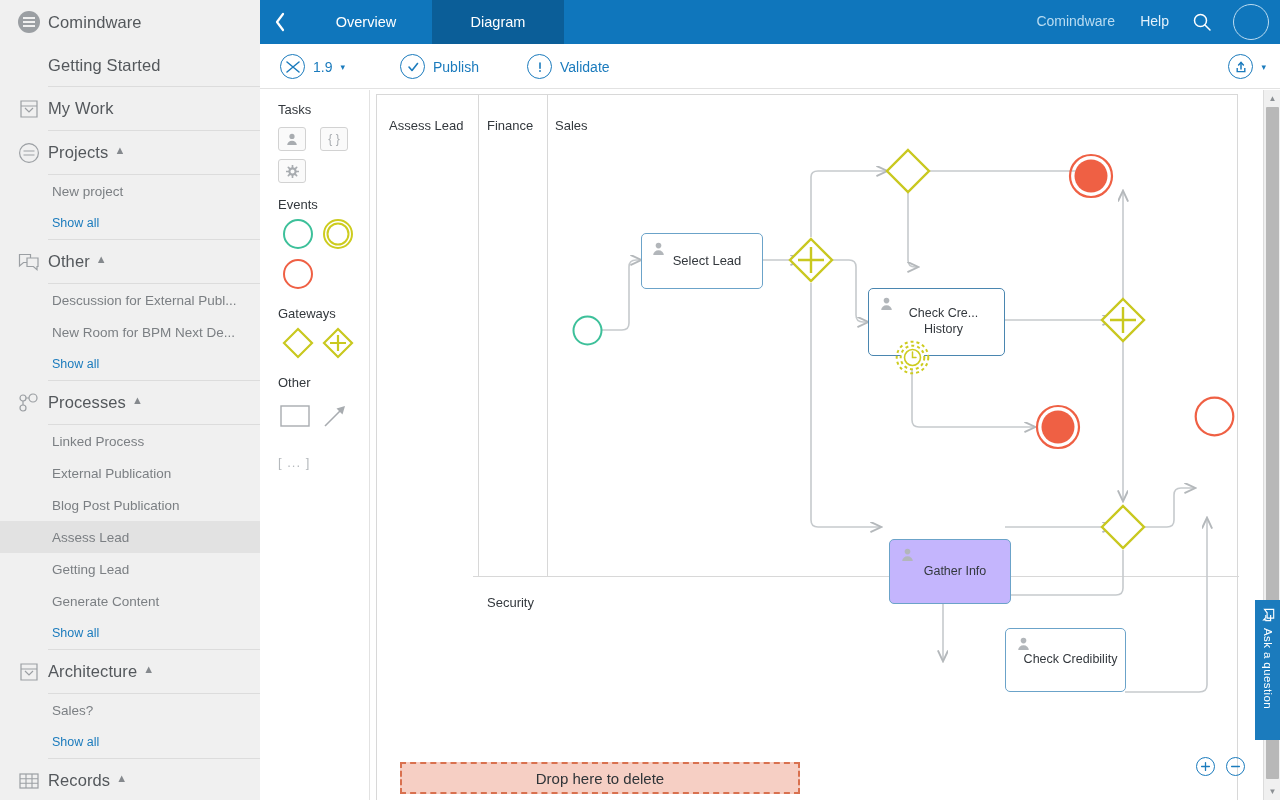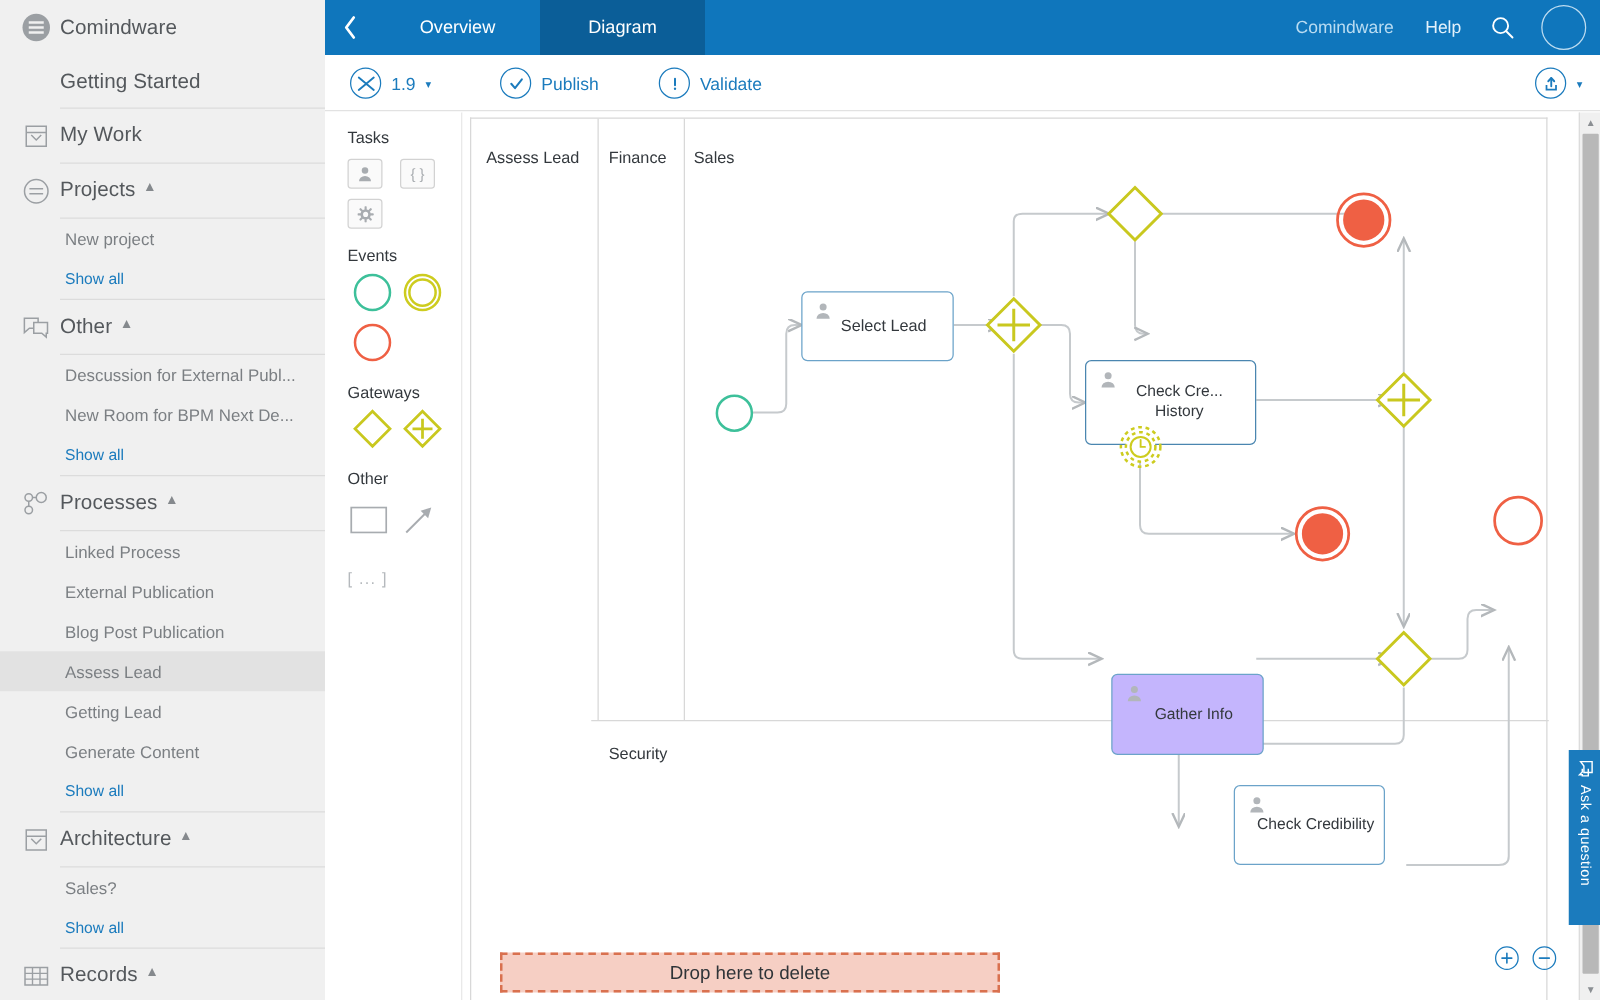--- a/index.html
+++ b/index.html
@@ -589,21 +589,21 @@
                     display:flex; align-items:center; justify-content:center; text-align:center;
                     font-size:12.5px; color:#33383d; line-height:1.25; padding-left:10px;">Gather Info</div>
       </div>
 
       <div style="position:absolute; left:723px; top:409px; width:46px; height:46px;">
         <svg width="46" height="46" viewBox="0 0 46 46">
           <path d="M23 2 L44 23 L23 44 L2 23 Z" fill="#ffffff" stroke="#c9c81f" stroke-width="2.4"></path>
         </svg>
       </div>
 
-      <div style="position:absolute; left:610px; top:533px; width:121px; height:64px;
+      <div style="position:absolute; left:628px; top:533px; width:121px; height:64px;
                   border:1.4px solid #6ba3c9; border-radius:5px; background:#ffffff;">
         <svg style="position:absolute; left:10px; top:7px;" width="15" height="15" viewBox="0 0 15 15">
           <circle cx="7.5" cy="4.6" r="2.8" fill="#b2b6ba"></circle>
           <path d="M2.2 14 a5.3 4.7 0 0 1 10.6 0 z" fill="#b2b6ba"></path>
         </svg>
         <div style="position:absolute; left:0; top:0; width:100%; height:100%;
                     display:flex; align-items:center; justify-content:center; text-align:center;
                     font-size:12.5px; color:#33383d; line-height:1.25; padding-left:10px;">Check Credibility</div>
       </div>
 

